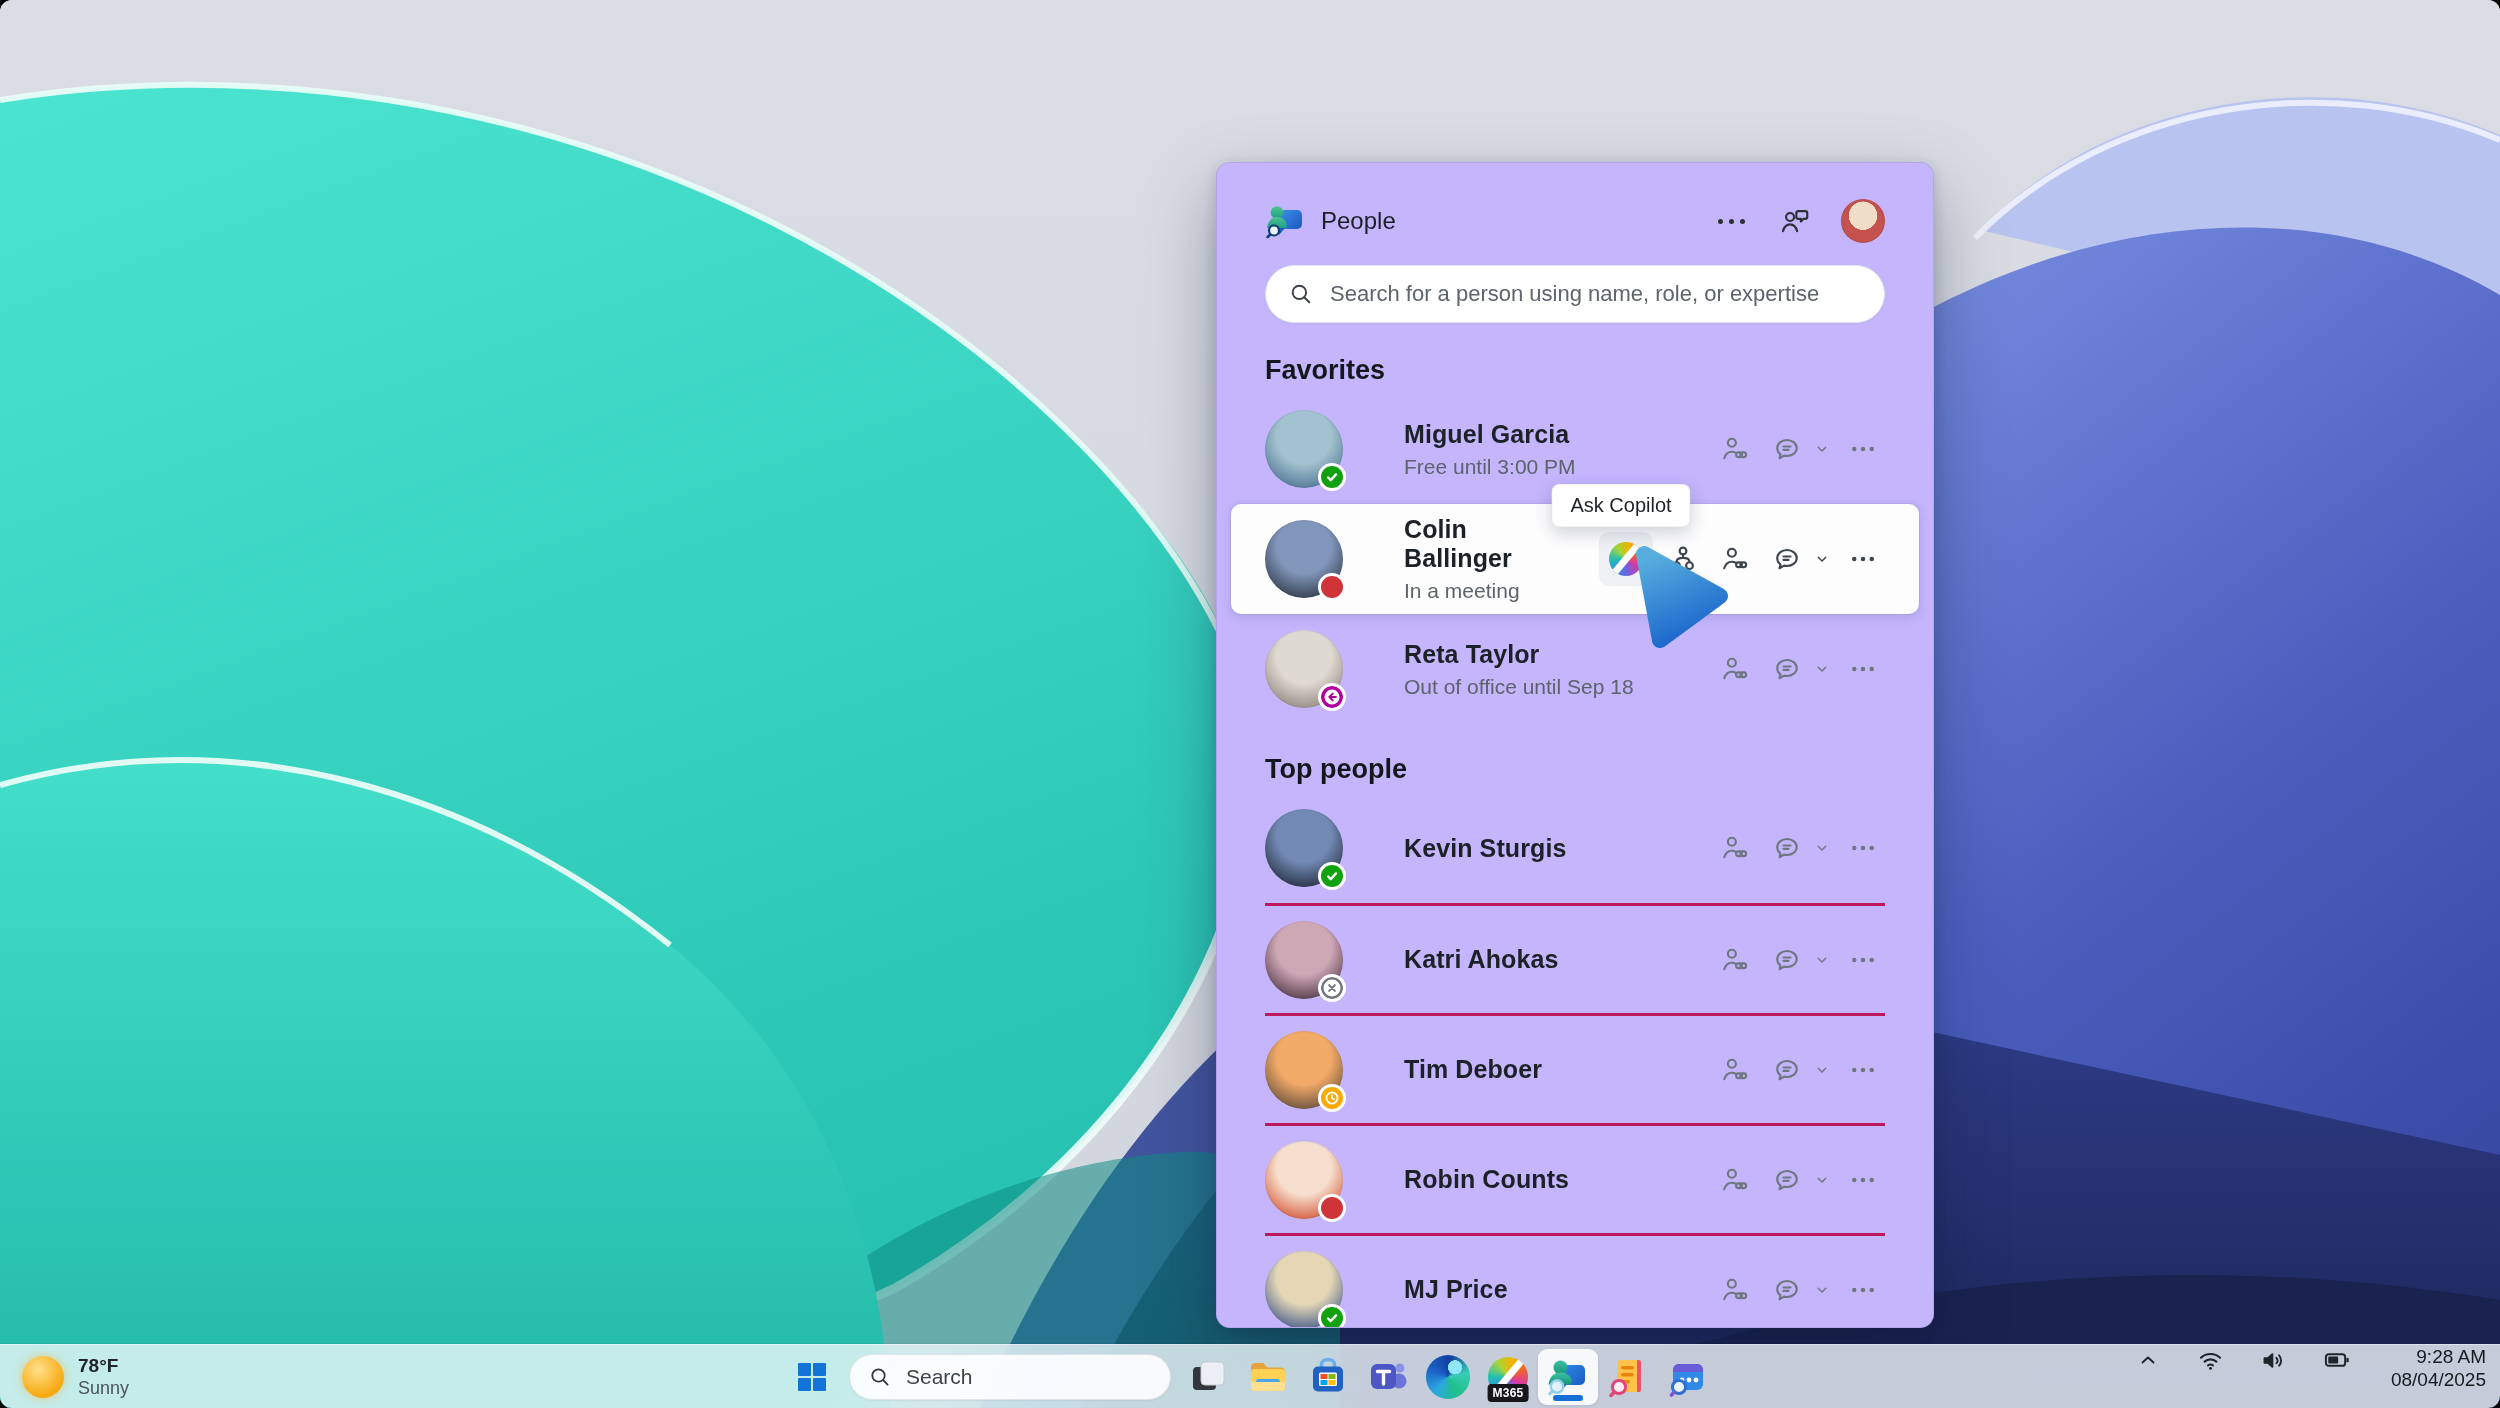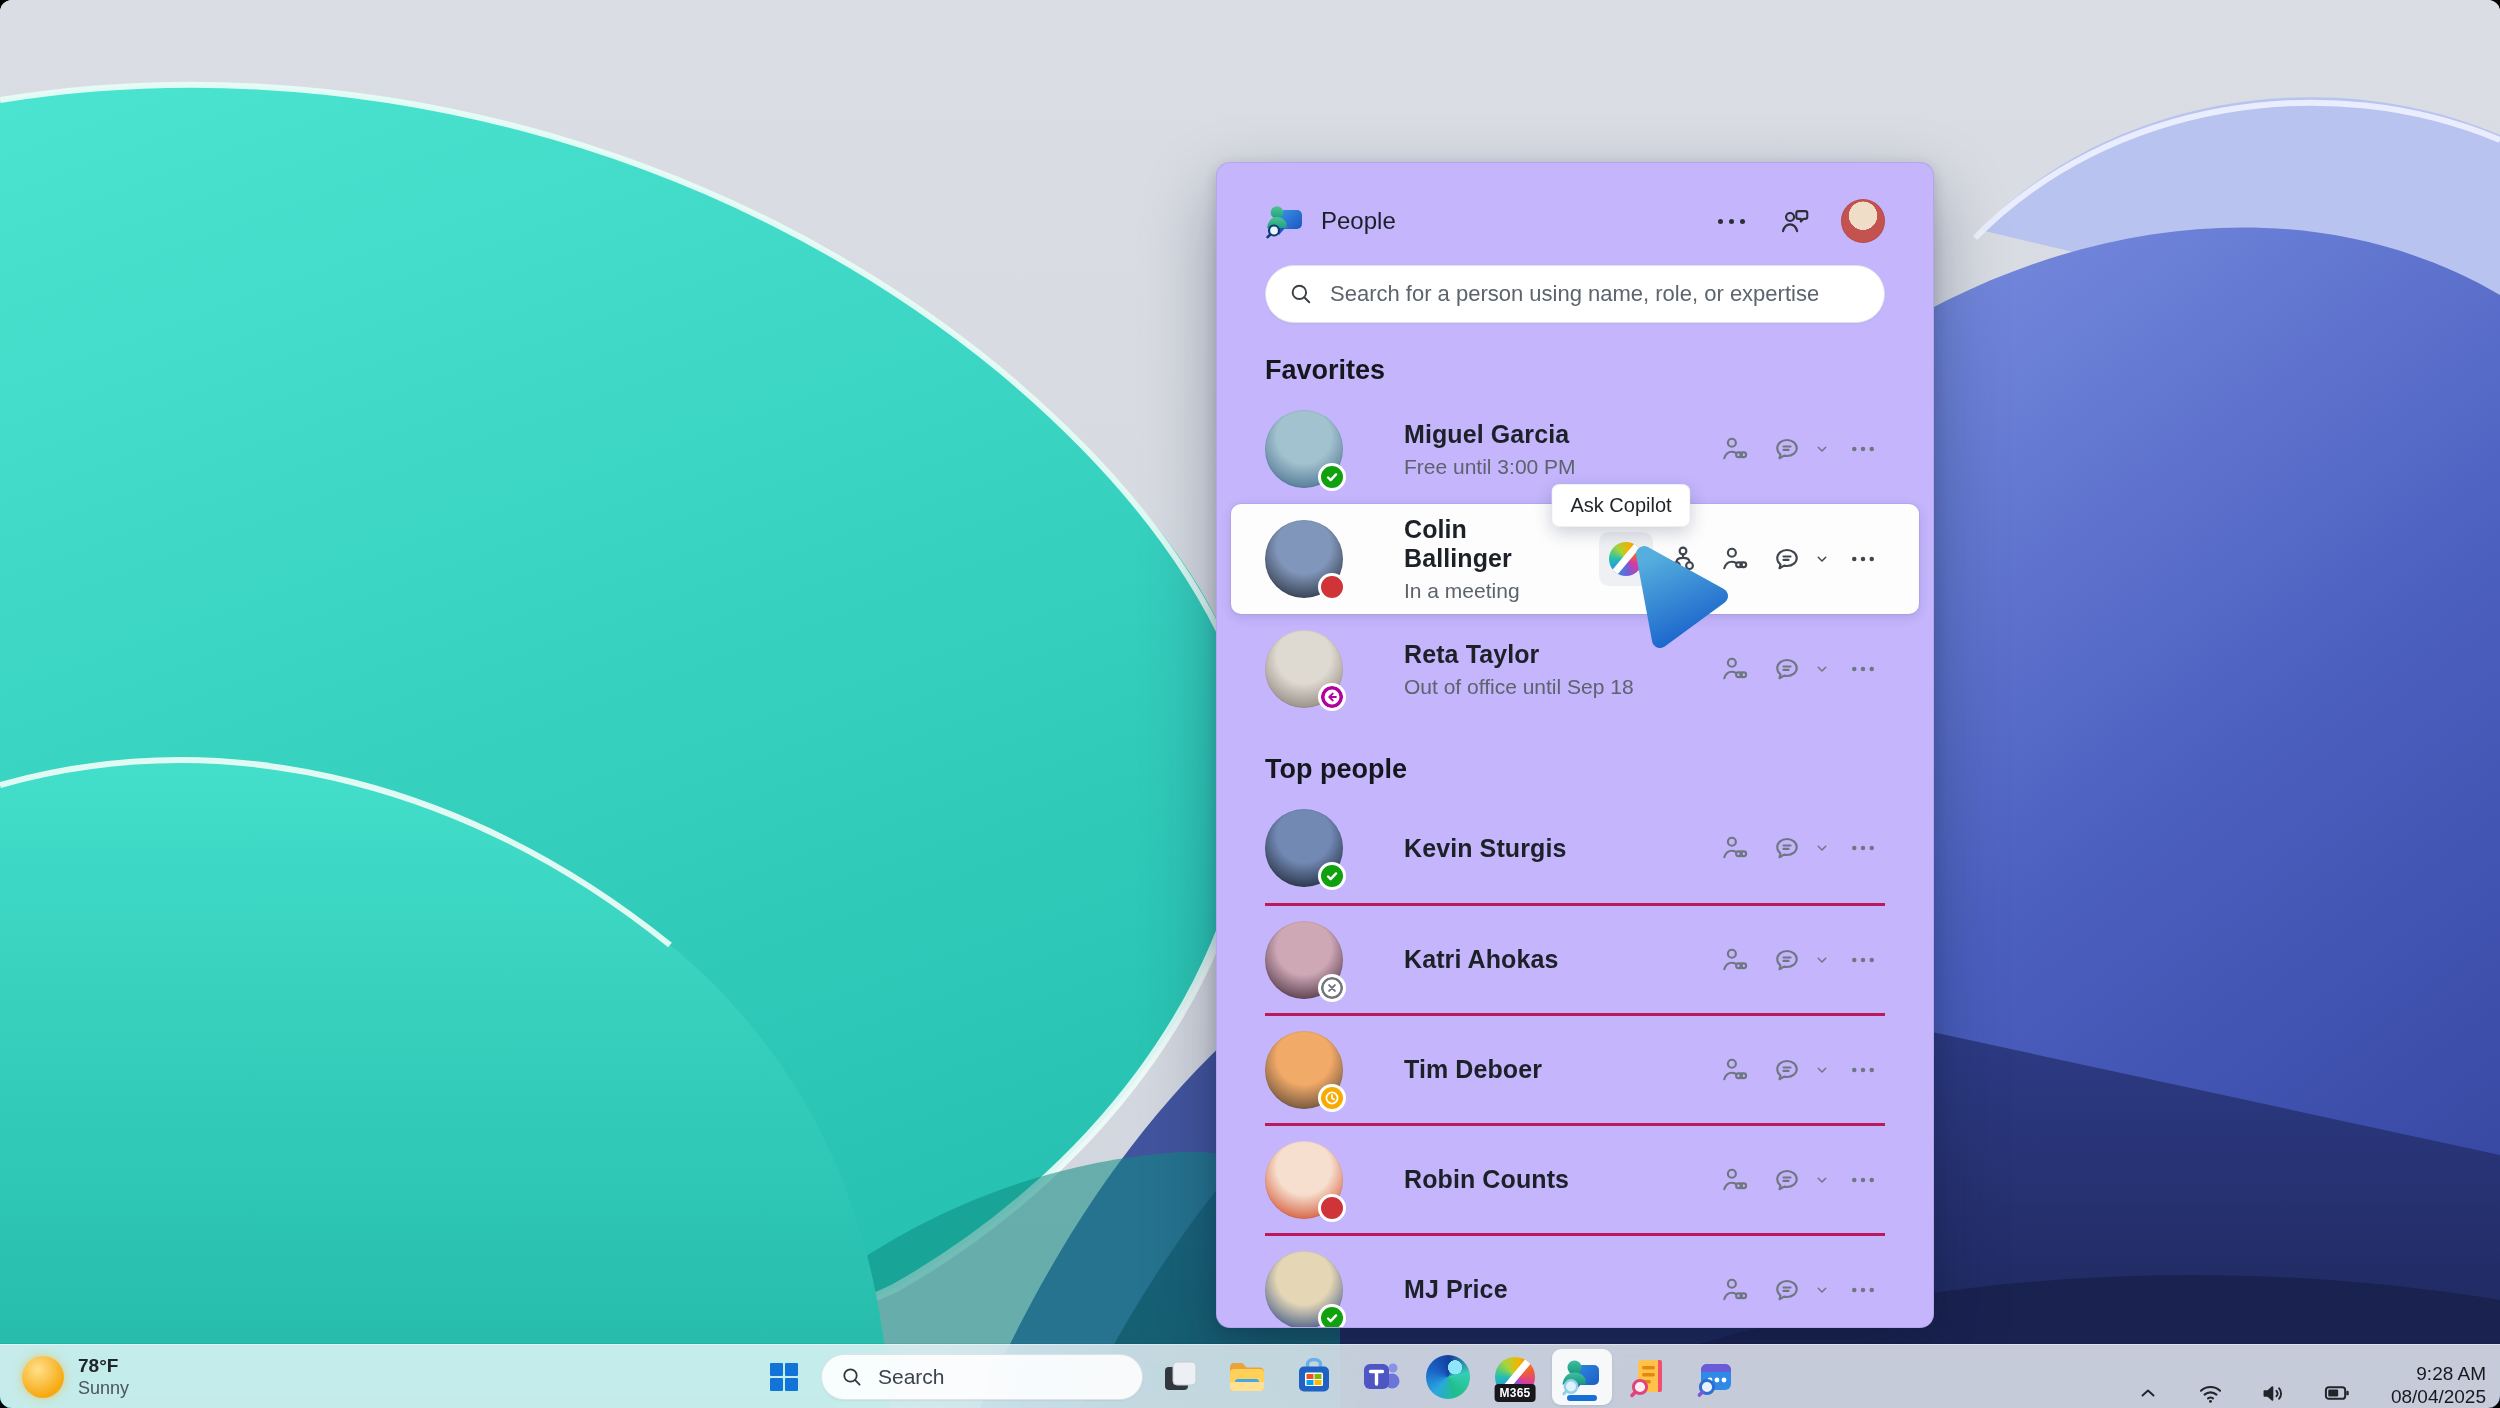--- a/index.html
+++ b/index.html
@@ -95,21 +95,21 @@
   .m365-badge { position: absolute; bottom: 3px; left: 50%; transform: translateX(-50%); background: #17171c; color: #fff; font-size: 12px; font-weight: 700; padding: 2px 5px; border-radius: 4px; letter-spacing: .2px; }
   .search-pill {
     width: 322px; height: 46px; border-radius: 23px; background: rgba(255,255,255,0.88);
     border: 1px solid rgba(0,0,0,0.10); display: flex; align-items: center; gap: 14px; padding: 0 18px;
     font-size: 21px; color: #3c434b; box-shadow: 0 1px 2px rgba(20,30,60,0.06);
   }
   .edge-ball { width: 44px; height: 44px; border-radius: 50%;
     background: radial-gradient(circle at 66% 28%, #8fe6f8 0 16%, rgba(0,0,0,0) 17%),
                 conic-gradient(from 150deg, #20bf8a, #2aa7e0, #1b63c8, #123f9e, #35cdb5, #20bf8a); }
 
-  .tray { position: absolute; right: 14px; top: 0; bottom: 0; display: flex; align-items: flex-end; gap: 33px; color: #20242b; }
+  .tray { position: absolute; right: 14px; top: 0; bottom: 0; display: flex; align-items: flex-start; gap: 33px; color: #20242b; }
   .tray-icn { display: flex; align-items: center; justify-content: center; width: 30px; height: 30px; }
   .clock { text-align: right; font-size: 19px; color: #16191f; line-height: 23px; margin-left: 6px; }
 </style>
 </head>
 <body>
 
 <div class="desktop">
 
   <svg class="wallpaper" viewBox="0 0 2500 1408" preserveAspectRatio="none">
     <defs>
@@ -580,21 +580,21 @@
           </g>
         </svg>
       </div>
       <div class="search-pill">
         <svg viewBox="0 0 24 24" width="24" height="24" fill="none" stroke="#30363c" stroke-width="1.8" stroke-linecap="round">
           <circle cx="10.5" cy="10.5" r="6.2"></circle>
             <path d="M15.2 15.2 L19.6 19.6"></path>
         </svg>
         <span>Search</span>
       </div>
-      <div id="tb-apps" style="display:flex;align-items:flex-end;gap:7px;">
+      <div id="tb-apps" style="display:flex;align-items:flex-end;">
           <div class="tb-app">
             <svg viewBox="0 0 46 46">
               <rect x="8" y="13" width="23" height="23" rx="4" fill="#32363e"></rect>
               <rect x="16" y="8" width="23" height="23" rx="4" fill="#eceff3" stroke="#c6cad1"></rect>
             </svg>
           </div>
           <div class="tb-app">
             <svg viewBox="0 0 46 46">
               <path d="M6 13c0-2.2 1.8-4 4-4h8.5l4 4.5H36c2.2 0 4 1.8 4 4v3H6z" fill="#e9a33c"></path>
               <rect x="6" y="15" width="34" height="22" rx="4" fill="#ffd257"></rect>

